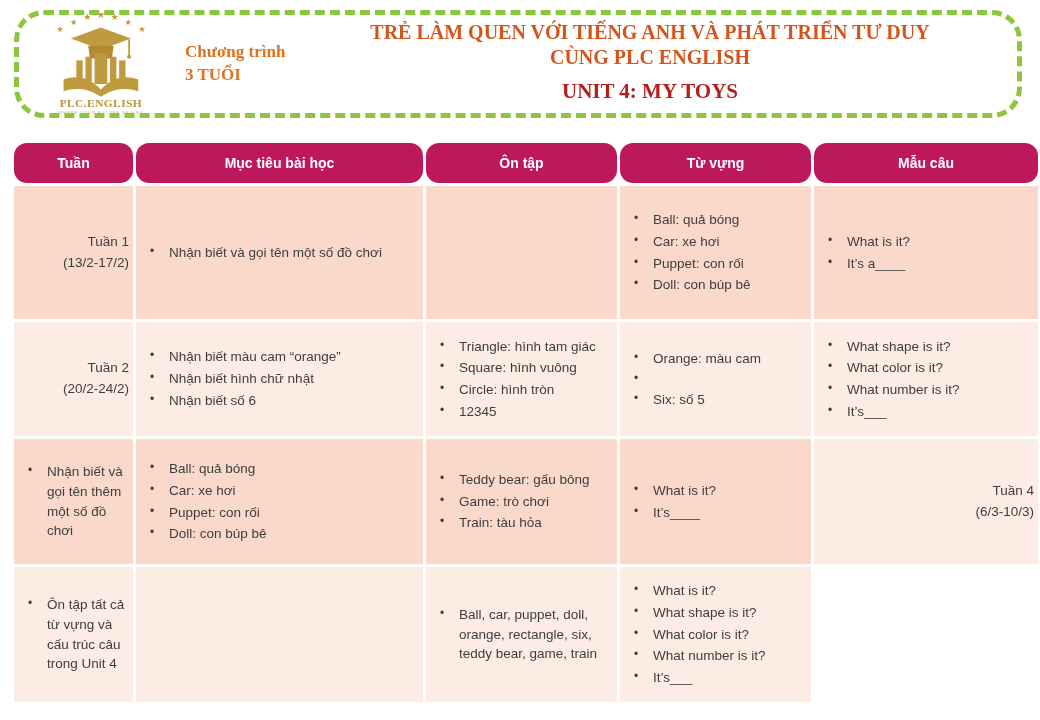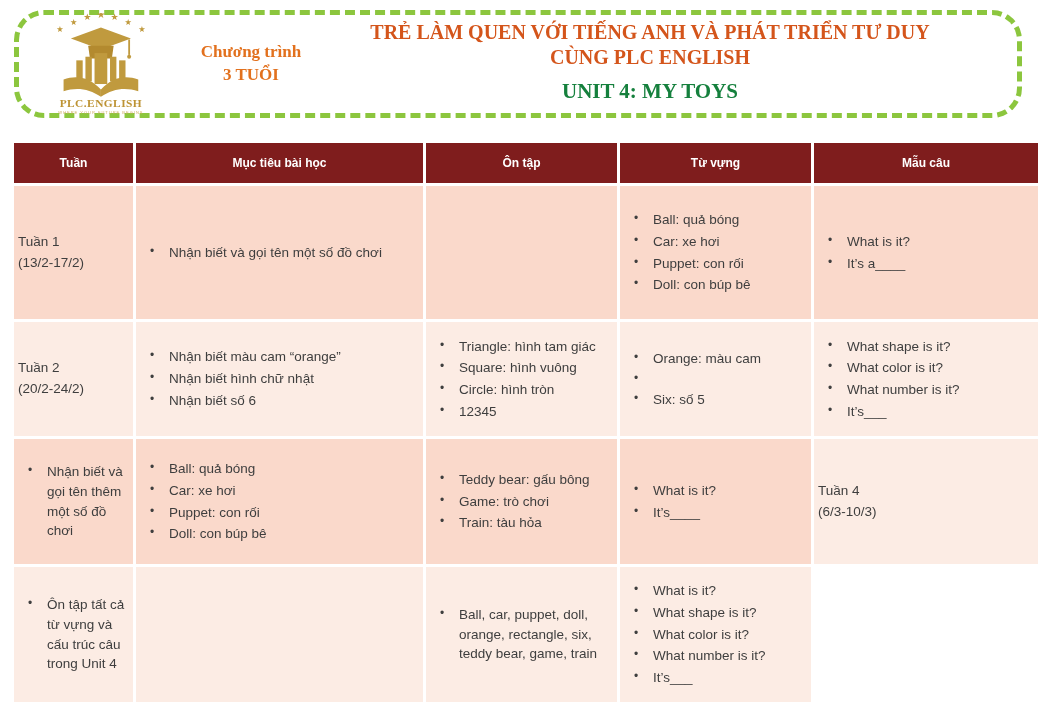--- a/index.html
+++ b/index.html
@@ -15,57 +15,56 @@
     margin:10px 18px 0 14px;
     width:1008px;height:108px;
     border:5px dashed #8CC63E;
     border-radius:30px;
     display:flex;align-items:center;
     padding:2px 34px 2px 22px;
   }
   .logo-wrap{flex:none;width:118px;height:102px;display:flex;align-items:center;justify-content:center;}
   .program-block{
     flex:none;margin-left:26px;width:132px;
-    text-align:center;
     font-family:"Liberation Serif","DejaVu Serif",serif;
     font-weight:bold;font-size:17px;line-height:1.35;color:#E2711E;
   }
   .title-block{flex:1;text-align:center;padding-bottom:4px;}
   .main-title{
     font-family:"Liberation Serif","DejaVu Serif",serif;
     font-weight:bold;font-size:20px;line-height:1.25;color:#D4551B;
   }
   .unit-title{
     margin-top:9px;
     font-family:"Liberation Serif","DejaVu Serif",serif;
-    font-weight:bold;font-size:21px;color:#15803d;text-align:center;
+    font-weight:bold;font-size:21px;color:#b91c1c;text-align:center;
   }
   
   #curriculum-table{
     display:grid;
     grid-template-columns:119px 287px 191px 191px 224px;
     grid-template-rows:40px 133px 114px 125px 135px;
     gap:3px;
     margin:25px 0 0 14px;
     width:1012px;
   }
   #curriculum-table > div{box-sizing:border-box;}
   .th{
-    background:#7f1d1d;color:#ffffff;
+    background:#be185d;color:#ffffff;
     display:flex;align-items:center;justify-content:center;
-    font-weight:bold;font-size:12px;
+    font-weight:bold;font-size:14px;border-radius:13px;
   }
   .cell{
     display:flex;flex-direction:column;justify-content:center;
     padding:8px 8px 8px 14px;
     font-size:13.5px;color:#3E3E3E;
   }
   .dark{background:#FAD9CB;}
   .light{background:#FCECE4;}
-  .week{align-items:flex-start;text-align:center;padding:0 4px;line-height:1.55;}
+  .week{align-items:flex-end;text-align:center;padding:0 4px;line-height:1.55;}
   .li{display:flex;line-height:1.46;margin:1px 0;}
   .li .b{flex:none;width:9px;margin-right:10px;font-size:12px;}
   .li .t{flex:1;}
 </style>
 </head>
 <body>
 
 <div class="header-box">
   <div class="logo-wrap">
     <svg width="118" height="102" viewBox="0 0 120 112">

